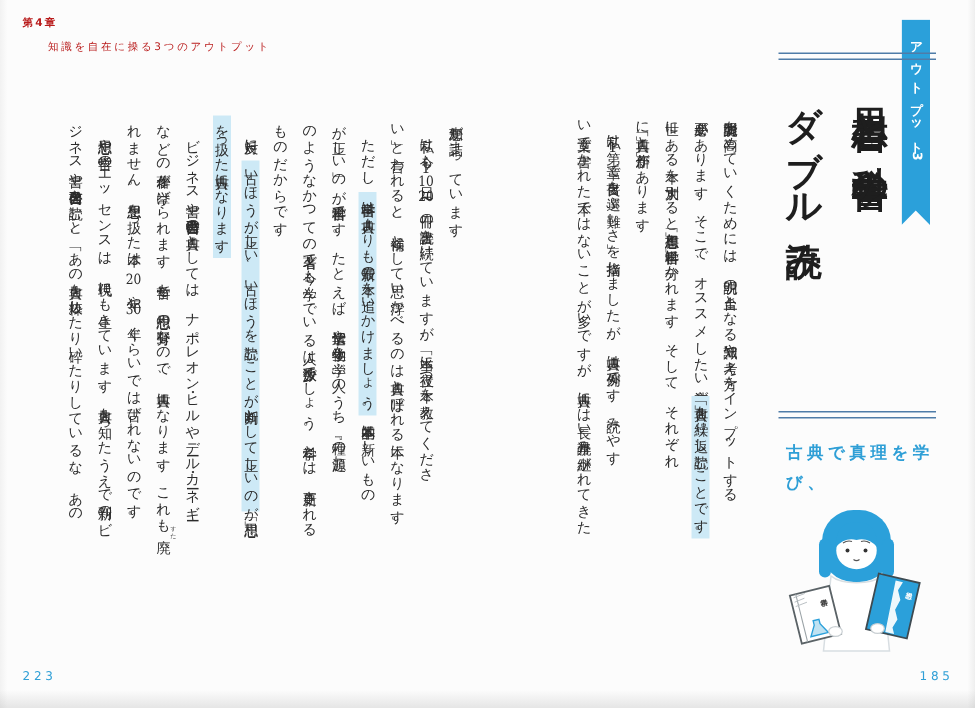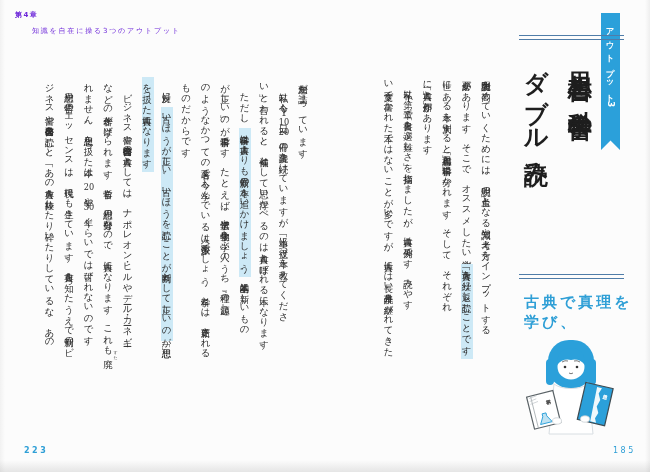--- a/index.html
+++ b/index.html
@@ -14,21 +14,21 @@
   }
   .page-shadow-right{
     position:absolute;top:0;bottom:0;right:0;width:5px;
     background:linear-gradient(to right,rgba(0,0,0,0),rgba(120,120,120,.10));
   }
   .page-shadow-left{
     position:absolute;top:0;bottom:0;left:0;width:5px;
     background:linear-gradient(to left,rgba(0,0,0,0),rgba(120,120,120,.08));
   }
   
-  .chapter-head{position:absolute;left:15px;top:10px;color:#6d28d9;}
+  .chapter-head{position:absolute;left:15px;top:10px;color:#b91c1c;}
   .chapter-head .l1{font-size:7px;letter-spacing:1.5px;font-weight:700;}
   .chapter-head .l2{font-size:7px;letter-spacing:1.8px;margin-top:6px;font-weight:500;margin-left:17px;}
   
   .vtext{
     position:absolute;
     writing-mode:vertical-rl;text-orientation:mixed;
     font-family:"DejaVu Serif","Liberation Serif",serif;
     font-size:9.4px;line-height:19.5px;letter-spacing:0;
     color:#2b2b2b;
   }
@@ -59,26 +59,26 @@
     display:flex;justify-content:center;
   }
   .ribbon .rtext{
     writing-mode:vertical-rl;text-orientation:mixed;
     color:#ffffff;font-size:8.5px;letter-spacing:3.5px;
     padding-top:9px;font-weight:700;
   }
   
   .sec-subtitle{
     position:absolute;left:524px;top:292px;width:112px;
-    color:#2f9fd6;font-size:15px;letter-spacing:3px;line-height:20px;
+    color:#2f9fd6;font-size:11px;letter-spacing:3px;line-height:20px;
     font-weight:700;
   }
   
   .pagenum{position:absolute;color:#2f9fd6;font-size:8px;letter-spacing:2.5px;}
-  .pagenum.left{left:24px;top:446px;font-weight:bold;}
+  .pagenum.left{left:15px;top:446px;}
   .pagenum.right{left:613px;top:446px;}
   
   .illus{position:absolute;left:517px;top:333px;width:106px;height:102px;}
   svg text{font-family:"DejaVu Sans","Liberation Sans",sans-serif;}
   .vlabel{writing-mode:vertical-rl;text-orientation:mixed;}
 </style>
 </head>
 <body>
 
 <div>

